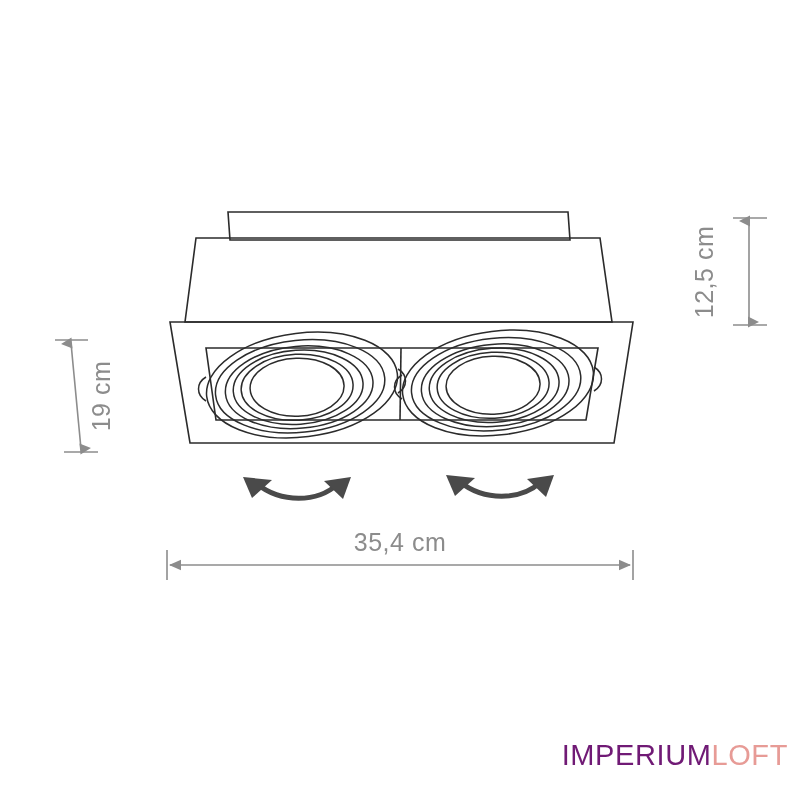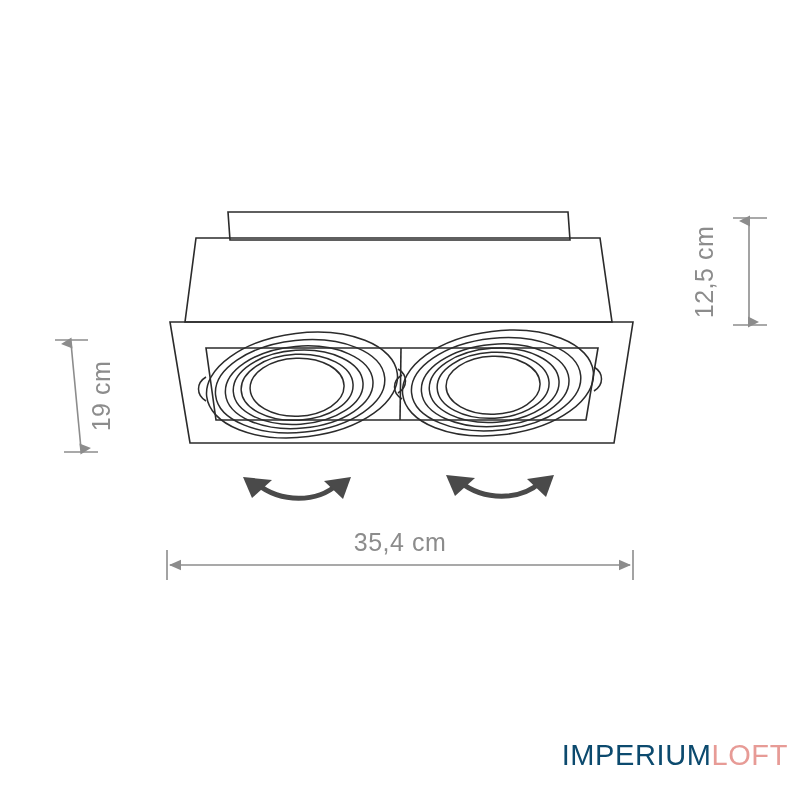--- a/index.html
+++ b/index.html
@@ -34,21 +34,21 @@
   .brand {
     position: absolute;
     right: 12px;
     bottom: 28px;
     font-family: "Liberation Sans", sans-serif;
     font-size: 29px;
     letter-spacing: 0.6px;
     white-space: nowrap;
     user-select: none;
   }
-  .brand-primary { color: #0c4a6e; }
+  .brand-primary { color: #701a75; }
   .brand-accent  { color: #e79b96; }
 </style>
 </head>
 <body>
 
 <div id="stage">
 
   <svg id="drawing" viewBox="0 0 800 800">
 
     <defs>

